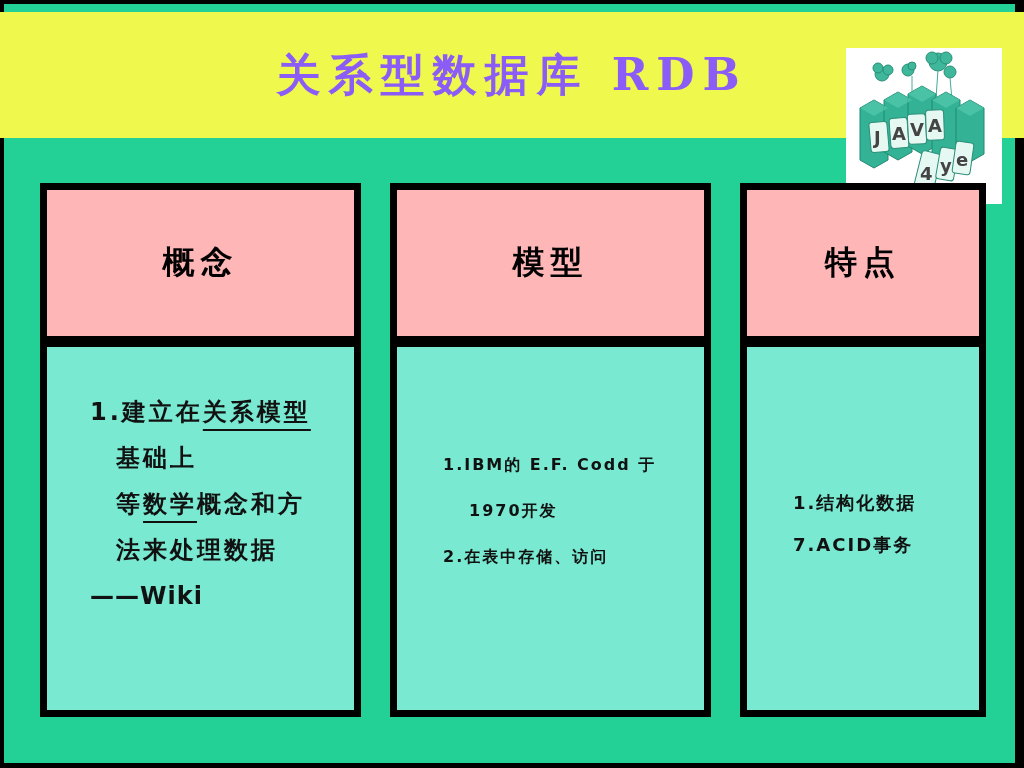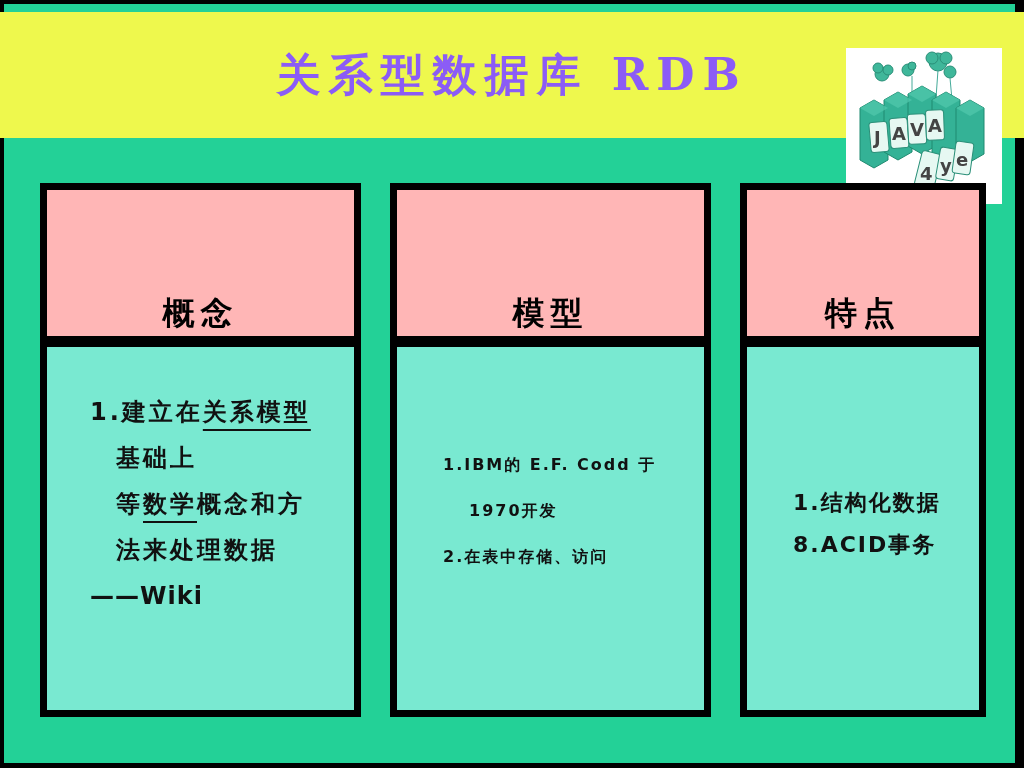--- a/index.html
+++ b/index.html
@@ -26,21 +26,21 @@
   .logo {
     position: absolute; left: 846px; top: 48px; width: 156px; height: 156px;
     background: #ffffff;
   }
   .card {
     position: absolute; box-sizing: border-box;
     border: 7px solid #000;
   }
   .card.head {
     top: 183px; height: 160px; background: #FFB6B6;
-    display: flex; align-items: flex-end; justify-content: center;
+    display: flex; align-items: center; justify-content: center;
   }
   .card.body { top: 340px; height: 377px; background: #79E9D1; }
   .c1 { left: 40px; width: 321px; }
   .c2 { left: 390px; width: 321px; }
   .c3 { left: 740px; width: 246px; }
   .head-label {
     font-family: "DejaVu Serif", serif; font-weight: bold;
     font-size: 32px; letter-spacing: 6px; color: #000;
   }
   .body-text {
@@ -144,16 +144,16 @@
   </div>
   <div class="line wiki">——Wiki</div>
 </div>
 
 <div class="body-text" style="left:443px; top:442px; font-size:16px; letter-spacing:2px;">
   <div class="line">1.IBM的 E.F. Codd 于</div>
   <div class="line indent">1970开发</div>
   <div class="line">2.在表中存储、访问</div>
 </div>
 
-<div class="body-text" style="left:793px; top:482px; font-size:22px; letter-spacing:2px; line-height:42px;">
+<div class="body-text" style="left:793px; top:482px; font-size:18px; letter-spacing:2px; line-height:42px;">
   <div class="line">1.结构化数据</div>
-  <div class="line">8.ACID事务</div>
+  <div class="line">7.ACID事务</div>
 </div>
 
 </body></html>

